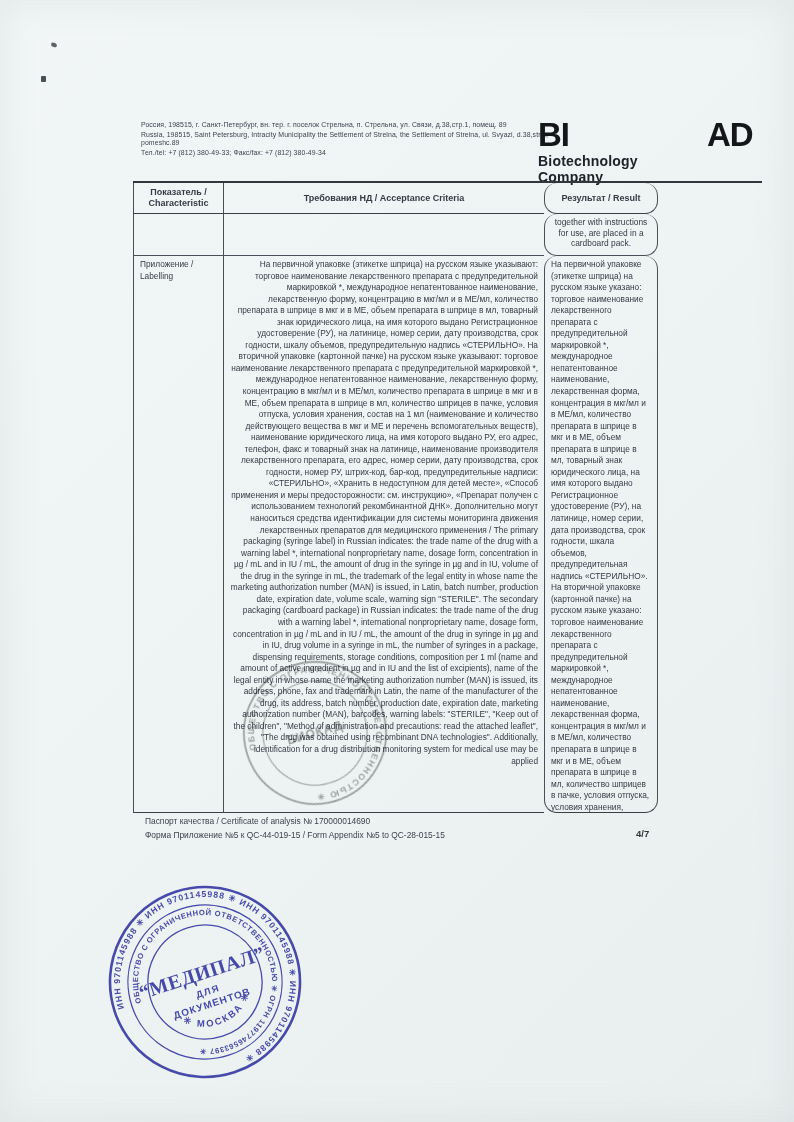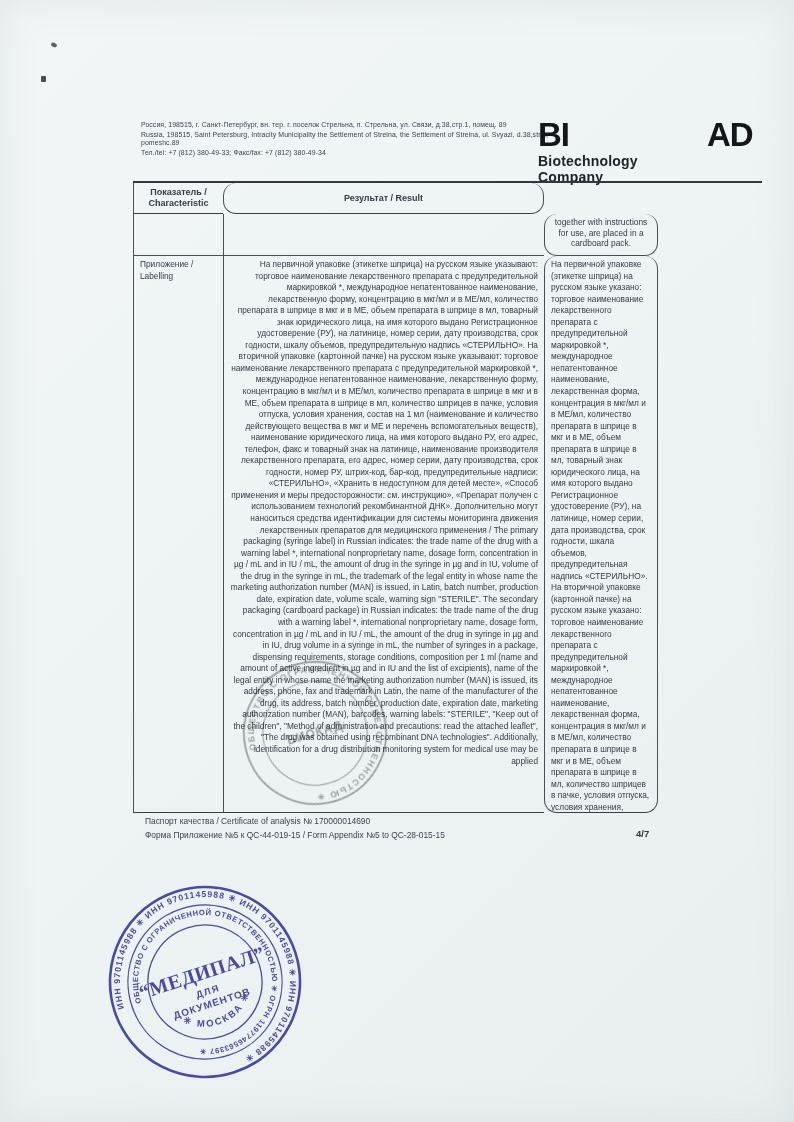--- a/index.html
+++ b/index.html
@@ -89,20 +89,21 @@
         <circle cx="12" cy="12" r="9" fill="none" stroke="#16181c" stroke-width="4.5" stroke-dasharray="2.6 1.9" transform="rotate(40 12 12)"></circle>
       </svg>
       <span>AD</span>
     </div>
     <div class="logo-sub">Biotechnology Company</div>
   </div>
 
   <div class="tbl">
     <div class="row hdr">
       <div class="cell">Показатель / Characteristic</div>
+      <div class="cell">Требования НД / Acceptance Criteria</div>
       <div class="cell">Результат / Result</div>
     </div>
     <div class="row r1">
       <div class="cell"></div>
       <div class="cell"></div>
       <div class="cell">together with instructions for use, are placed in a cardboard pack.</div>
     </div>
     <div class="row r2">
       <div class="cell char-cell">Приложение / Labelling</div>
       <div class="cell just">На первичной упаковке (этикетке шприца) на русском языке указывают: торговое наименование лекарственного препарата с предупредительной маркировкой *, международное непатентованное наименование, лекарственную форму, концентрацию в мкг/мл и в МЕ/мл, количество препарата в шприце в мкг и в МЕ, объем препарата в шприце в мл, товарный знак юридического лица, на имя которого выдано Регистрационное удостоверение (РУ), на латинице, номер серии, дату производства, срок годности, шкалу объемов, предупредительную надпись «СТЕРИЛЬНО». На вторичной упаковке (картонной пачке) на русском языке указывают: торговое наименование лекарственного препарата с предупредительной маркировкой *, международное непатентованное наименование, лекарственную форму, концентрацию в мкг/мл и в МЕ/мл, количество препарата в шприце в мкг и в МЕ, объем препарата в шприце в мл, количество шприцев в пачке, условия отпуска, условия хранения, состав на 1 мл (наименование и количество действующего вещества в мкг и МЕ и перечень вспомогательных веществ), наименование юридического лица, на имя которого выдано РУ, его адрес, телефон, факс и товарный знак на латинице, наименование производителя лекарственного препарата, его адрес, номер серии, дату производства, срок годности, номер РУ, штрих-код, бар-код, предупредительные надписи: «СТЕРИЛЬНО», «Хранить в недоступном для детей месте», «Способ применения и меры предосторожности: см. инструкцию», «Препарат получен с использованием технологий рекомбинантной ДНК». Дополнительно могут наноситься средства идентификации для системы мониторинга движения лекарственных препаратов для медицинского применения / The primary packaging (syringe label) in Russian indicates: the trade name of the drug with a warning label *, international nonproprietary name, dosage form, concentration in µg / mL and in IU / mL, the amount of drug in the syringe in µg and in IU, volume of the drug in the syringe in mL, the trademark of the legal entity in whose name the marketing authorization number (MAN) is issued, in Latin, batch number, production date, expiration date, volume scale, warning sign "STERILE". The secondary packaging (cardboard package) in Russian indicates: the trade name of the drug with a warning label *, international nonproprietary name, dosage form, concentration in µg / mL and in IU / mL, the amount of the drug in syringe in µg and in IU, drug volume in a syringe in mL, the number of syringes in a package, dispensing requirements, storage conditions, composition per 1 ml (name and amount of active ingredient in µg and in IU and the list of excipients), name of the legal entity in whose name the marketing authorization number (MAN) is issued, its address, phone, fax and trademark in Latin, the name of the manufacturer of the drug, its address, batch number, production date, expiration date, marketing authorization number (MAN), barcodes, warning labels: "STERILE", "Keep out of the children", "Method of administration and precautions: read the attached leaflet", "The drug was obtained using recombinant DNA technologies". Additionally, identification for a drug distribution monitoring system for medical use may be applied</div>

